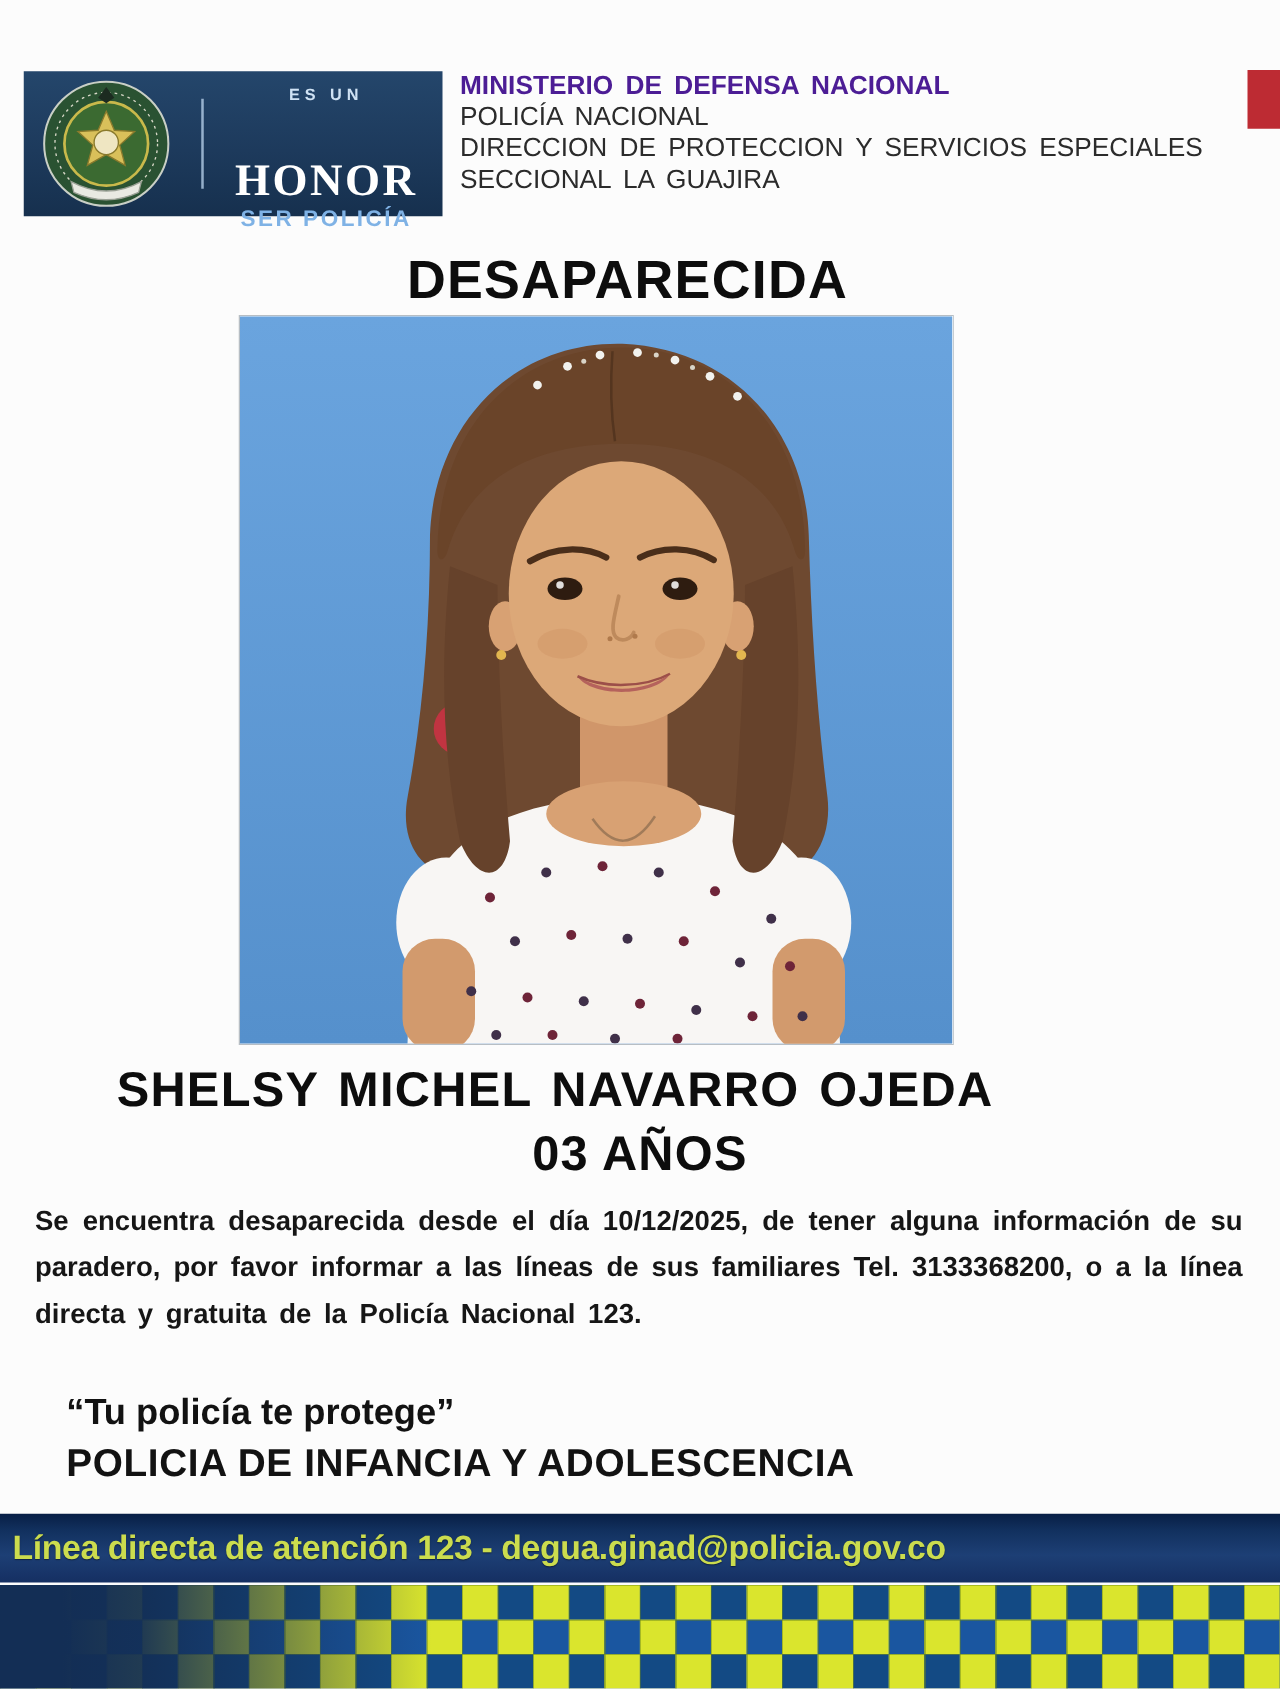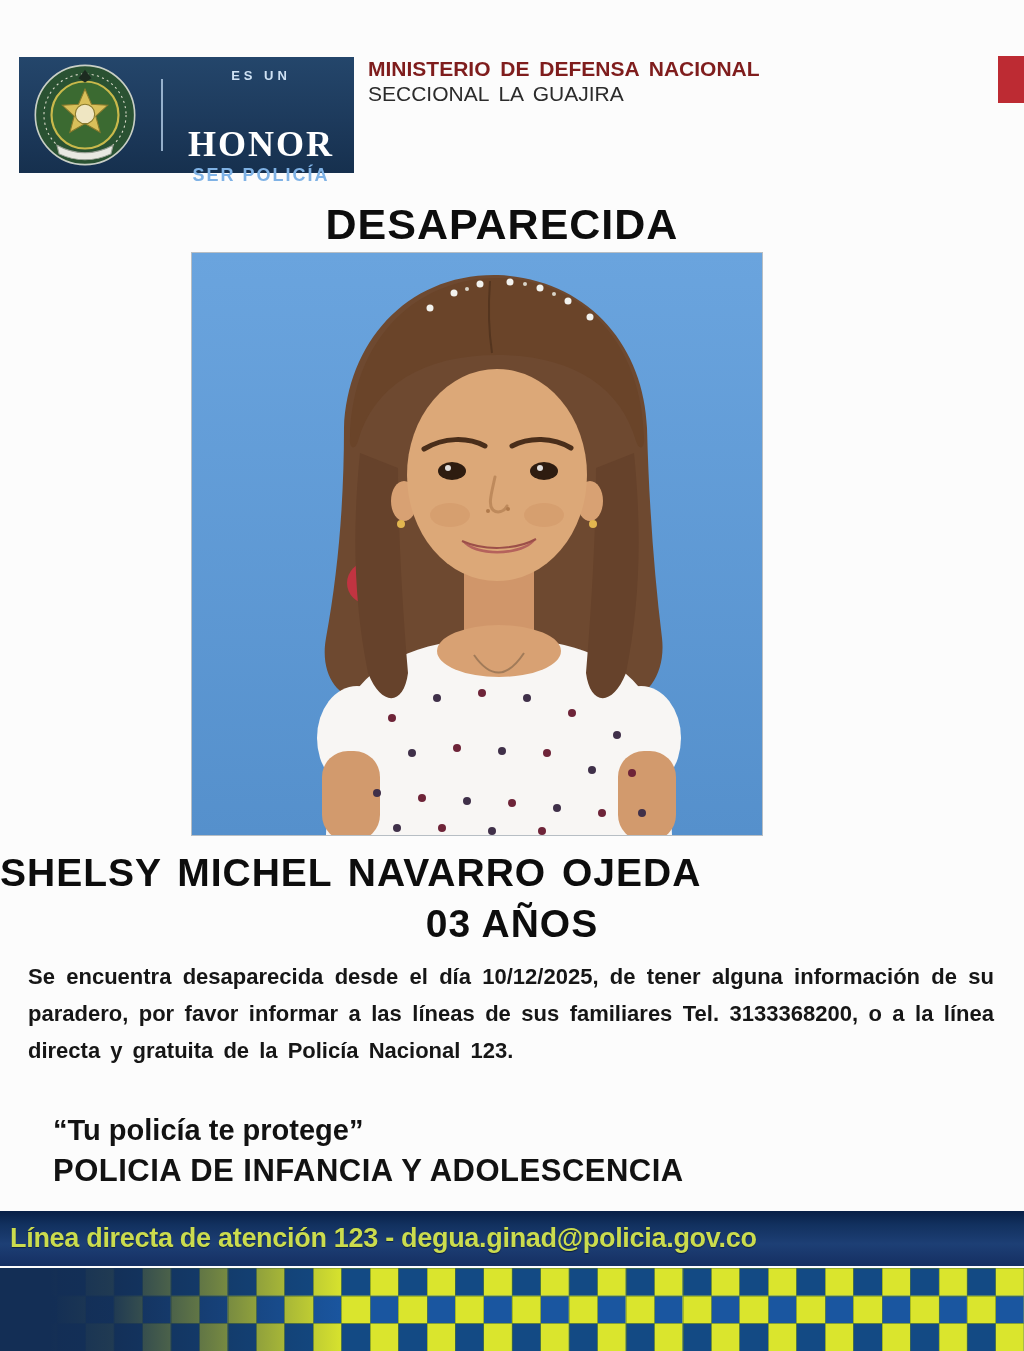--- a/index.html
+++ b/index.html
@@ -19,36 +19,36 @@
     position:absolute;left:142px;top:22px;width:2px;height:72px;
     background:rgba(190,215,240,.75);
   }
   .logo-text{position:absolute;left:152px;top:12px;width:180px;text-align:center;line-height:1;}
   .es-un{font-size:13px;font-weight:bold;letter-spacing:4px;color:#cfe2f4;margin-bottom:19px;}
   .honor{font-family:"Liberation Serif",serif;font-size:36px;font-weight:bold;color:#ffffff;letter-spacing:2px;margin-top:44px;}
   .ser-policia{font-size:18px;font-weight:bold;color:#7fb2e5;letter-spacing:2px;margin-top:4px;}
   
   .agency{position:absolute;left:368px;top:56px;width:640px;}
   .agency-line{font-size:21px;line-height:25px;color:#2b2b2b;word-spacing:4px;white-space:nowrap;}
-  .agency-line.b1{font-weight:bold;color:#7f1d1d;}
+  .agency-line.b1{font-weight:bold;color:#4c1d95;}
   .red-mark{position:absolute;right:0;top:56px;width:26px;height:47px;background:#bd2b33;}
   
   .title{
     position:absolute;left:0;top:200px;width:1004px;margin:0;text-align:center;
     font-size:43px;font-weight:800;letter-spacing:1px;color:#0d0d0d;
   }
   
   .photo{
     position:absolute;left:192px;top:253px;width:570px;height:582px;
     box-shadow:0 0 0 1px rgba(125,138,150,.55);
   }
   .photo svg{display:block;width:100%;height:100%;}
   
   .name{
-    position:absolute;left:0;top:851px;width:888px;text-align:left;
+    position:absolute;left:0;top:851px;width:888px;text-align:center;
     font-size:39px;font-weight:800;letter-spacing:1px;word-spacing:4px;color:#0d0d0d;
   }
   .age{
     position:absolute;left:0;top:902px;width:1024px;text-align:center;
     font-size:39px;font-weight:700;letter-spacing:1px;color:#0d0d0d;
   }
   
   .description{
     position:absolute;left:28px;top:958px;width:966px;margin:0;
     font-size:22px;line-height:37px;font-weight:bold;color:#161616;
@@ -102,20 +102,22 @@
     <div class="logo-divider"></div>
     <div class="logo-text">
       <div class="es-un">ES UN</div>
       <div class="honor">HONOR</div>
       <div class="ser-policia">SER POLICÍA</div>
     </div>
   </div>
 
   <div class="agency">
     <div class="agency-line b1">MINISTERIO DE DEFENSA NACIONAL</div>
+    <div class="agency-line">POLICÍA  NACIONAL</div>
+    <div class="agency-line">DIRECCION DE PROTECCION Y SERVICIOS ESPECIALES</div>
     <div class="agency-line">SECCIONAL LA GUAJIRA</div>
   </div>
 
   <div class="red-mark"></div>
 
   <h1 class="title">DESAPARECIDA</h1>
 
   <div class="photo">
     <svg viewBox="0 0 570 582" aria-hidden="true">
       <defs>

